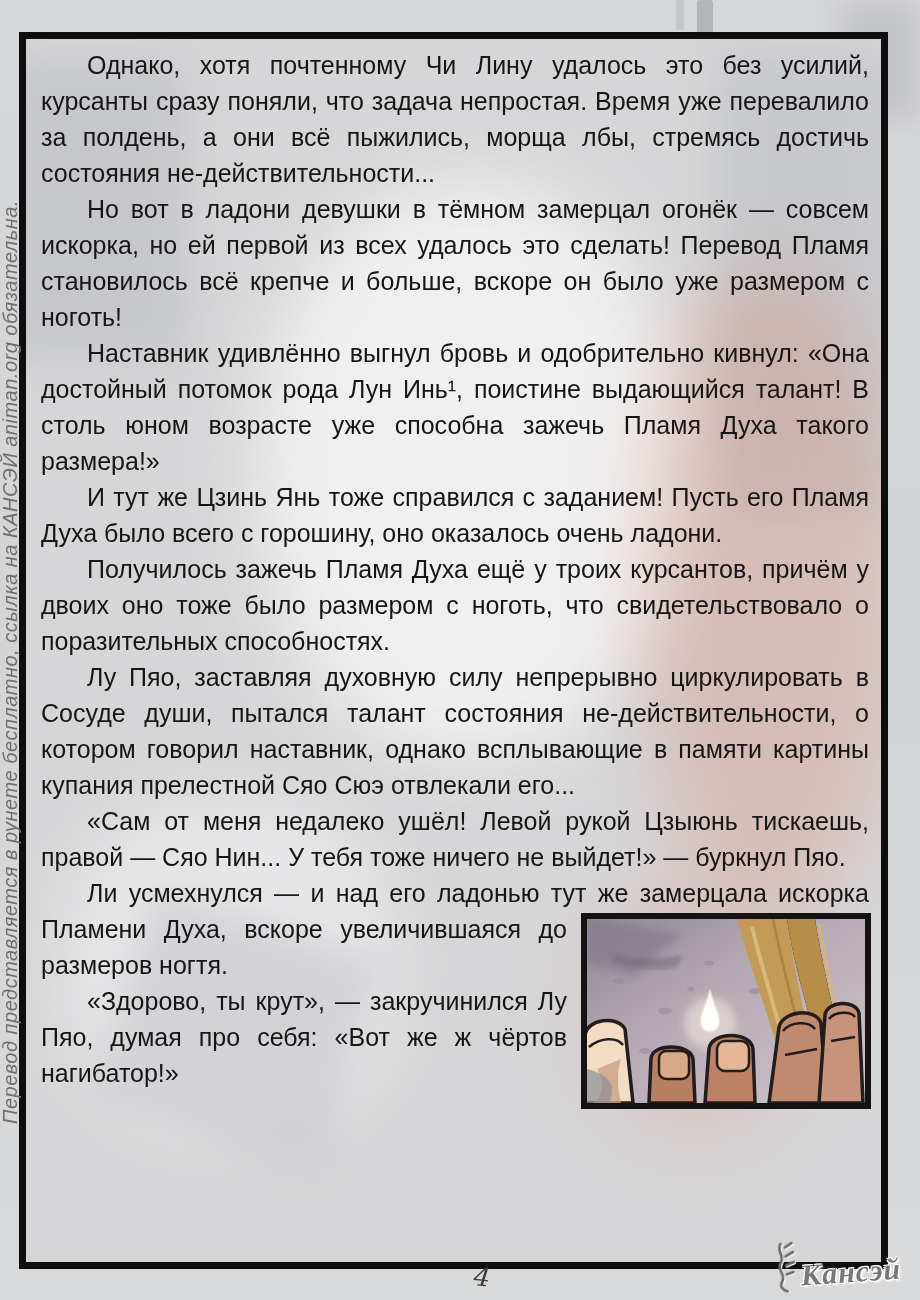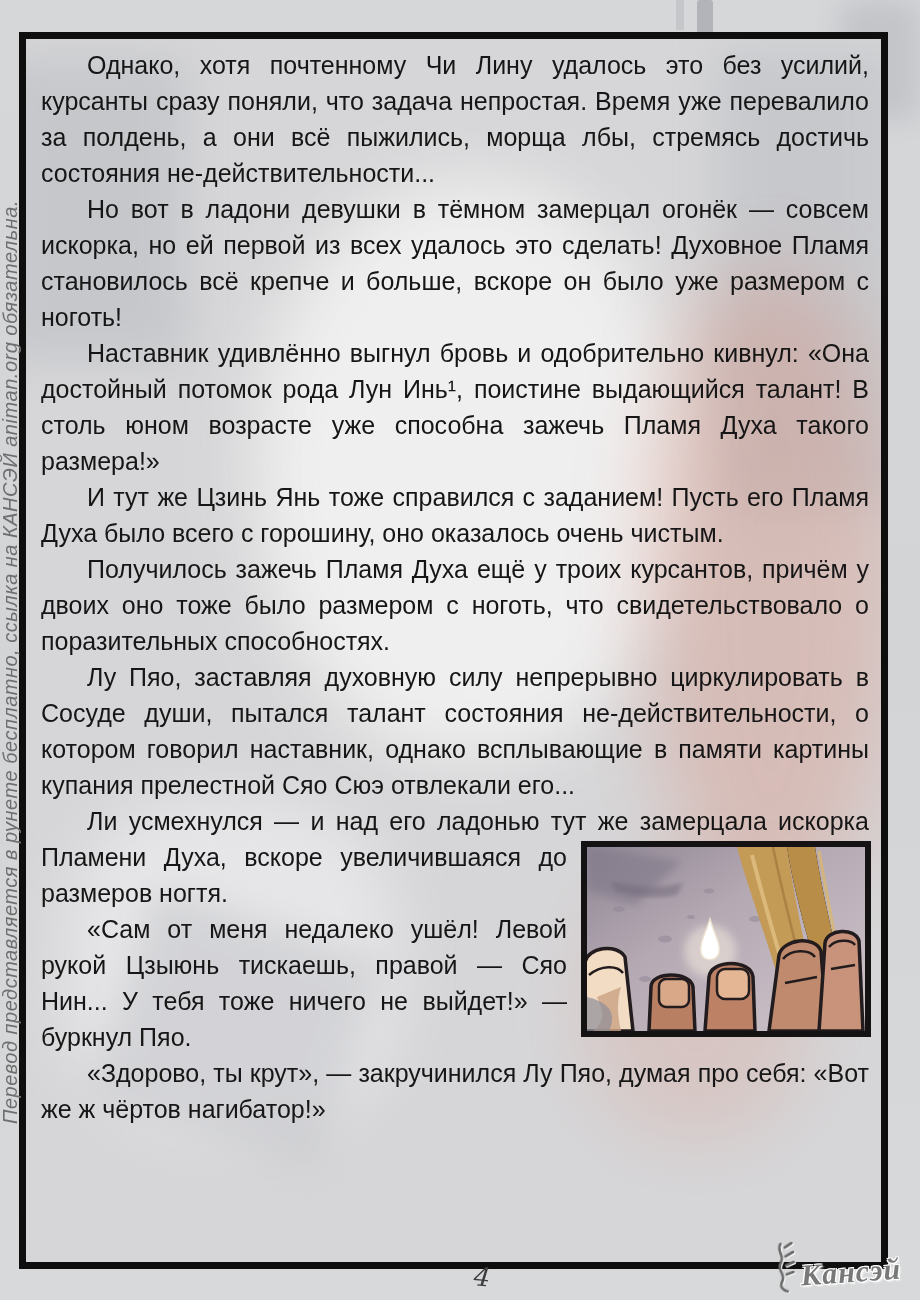--- a/index.html
+++ b/index.html
@@ -84,25 +84,27 @@
   <div class="art beam-l"></div>
   <div class="art beam-r"></div>
   <div class="art fig-white"></div>
   <div class="art robe-red"></div>
   <div class="art robe-red2"></div>
   <div class="art fig-white2"></div>
   <div class="art shard"></div>
 
   <div class="content">
     <p>Однако, хотя почтенному Чи Лину удалось это без усилий, курсанты сразу поняли, что задача непростая. Время уже перевалило за полдень, а они всё пыжились, морща лбы, стремясь достичь состояния не-действительности...</p>
-    <p>Но вот в ладони девушки в тёмном замерцал огонёк — совсем искорка, но ей первой из всех удалось это сделать! Духовное Пламя становилось всё крепче и больше, вскоре он было уже размером с ноготь!</p>
+    <p>Но вот в ладони девушки в тёмном замерцал огонёк — совсем искорка, но ей первой из всех удалось это сделать! Перевод Пламя становилось всё крепче и больше, вскоре он было уже размером с ноготь!</p>
     <p>Наставник удивлённо выгнул бровь и одобрительно кивнул: «Она достойный потомок рода Лун Инь¹, поистине выдающийся талант! В столь юном возрасте уже способна зажечь Пламя Духа такого размера!»</p>
-    <p>И тут же Цзинь Янь тоже справился с заданием! Пусть его Пламя Духа было всего с горошину, оно оказалось очень чистым.</p>
+    <p>И тут же Цзинь Янь тоже справился с заданием! Пусть его Пламя Духа было всего с горошину, оно оказалось очень ладони.</p>
     <p>Получилось зажечь Пламя Духа ещё у троих курсантов, причём у двоих оно тоже было размером с ноготь, что свидетельствовало о поразительных способностях.</p>
     <p>Лу Пяо, заставляя духовную силу непрерывно циркулировать в Сосуде души, пытался талант состояния не-действительности, о котором говорил наставник, однако всплывающие в памяти картины купания прелестной Сяо Сюэ отвлекали его...</p>
+    <p>«Сам от меня недалеко ушёл! Левой рукой Цзыюнь тискаешь, правой — Сяо Нин... У тебя тоже ничего не выйдет!» — буркнул Пяо.</p>
+
     <p>
       <span class="float-spacer"></span>
       <span class="panel-float">
         <svg viewBox="0 0 278 184" preserveAspectRatio="none">
           <defs>
             <linearGradient id="pbg" x1="0" y1="0" x2="1" y2="1">
               <stop offset="0" stop-color="#8f8794"></stop>
               <stop offset="0.4" stop-color="#b4a8b2"></stop>
               <stop offset="1" stop-color="#cfc5cc"></stop>
             </linearGradient>
@@ -153,22 +155,20 @@
             <path d="M232,184 L238,96 C240,82 268,80 272,94 L276,184 Z" fill="#c8937a"></path>
             <path d="M242,100 C248,92 264,92 268,98" fill="none" stroke-width="2.5"></path>
             <path d="M244,122 L268,118" fill="none" stroke-width="2.5"></path>
           </g>
           <path d="M0,150 Q34,158 22,184 L0,184 Z" fill="#8d8d99" opacity="0.7"></path>
         </svg>
       </span>
       <span>Ли усмехнулся — и над его ладонью тут же замерцала искорка Пламени Духа, вскоре увеличившаяся до размеров ногтя.</span>
     </p>
 
-    <p>«Сам от меня недалеко ушёл! Левой рукой Цзыюнь тискаешь, правой — Сяо Нин... У тебя тоже ничего не выйдет!» — буркнул Пяо.</p>
-
     <p>«Здорово, ты крут», — закручинился Лу Пяо, думая про себя: «Вот же ж чёртов нагибатор!»</p>
 
   </div>
 </div>
 
 <div class="page-number">4</div>
 
 <div class="watermark">
   <svg width="26" height="52" viewBox="0 0 26 52">
     <g stroke="#6a6a6a" stroke-width="2.6" fill="none" stroke-linecap="round" style="filter:drop-shadow(1px 1px 0 #fff);">

